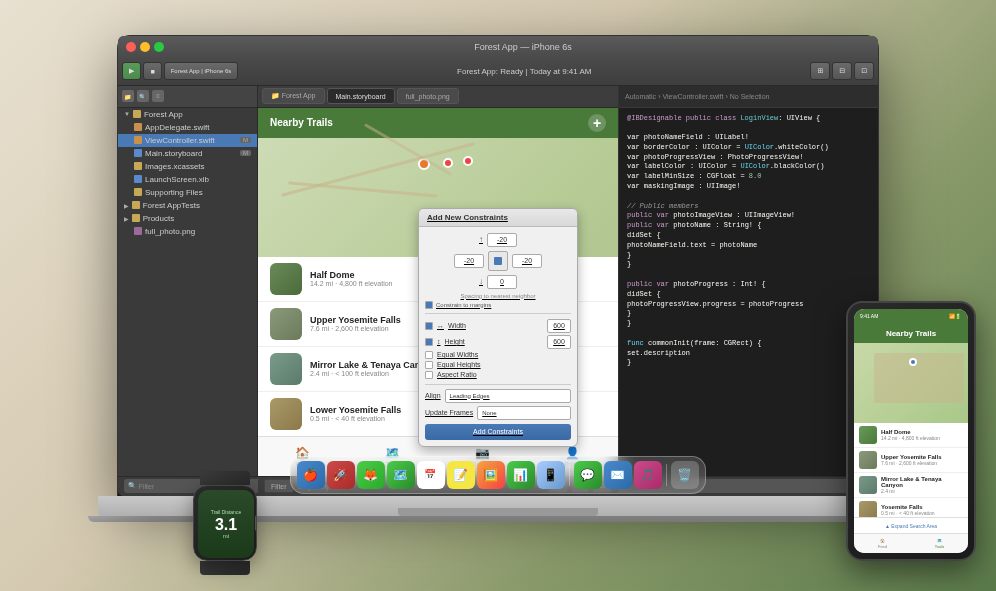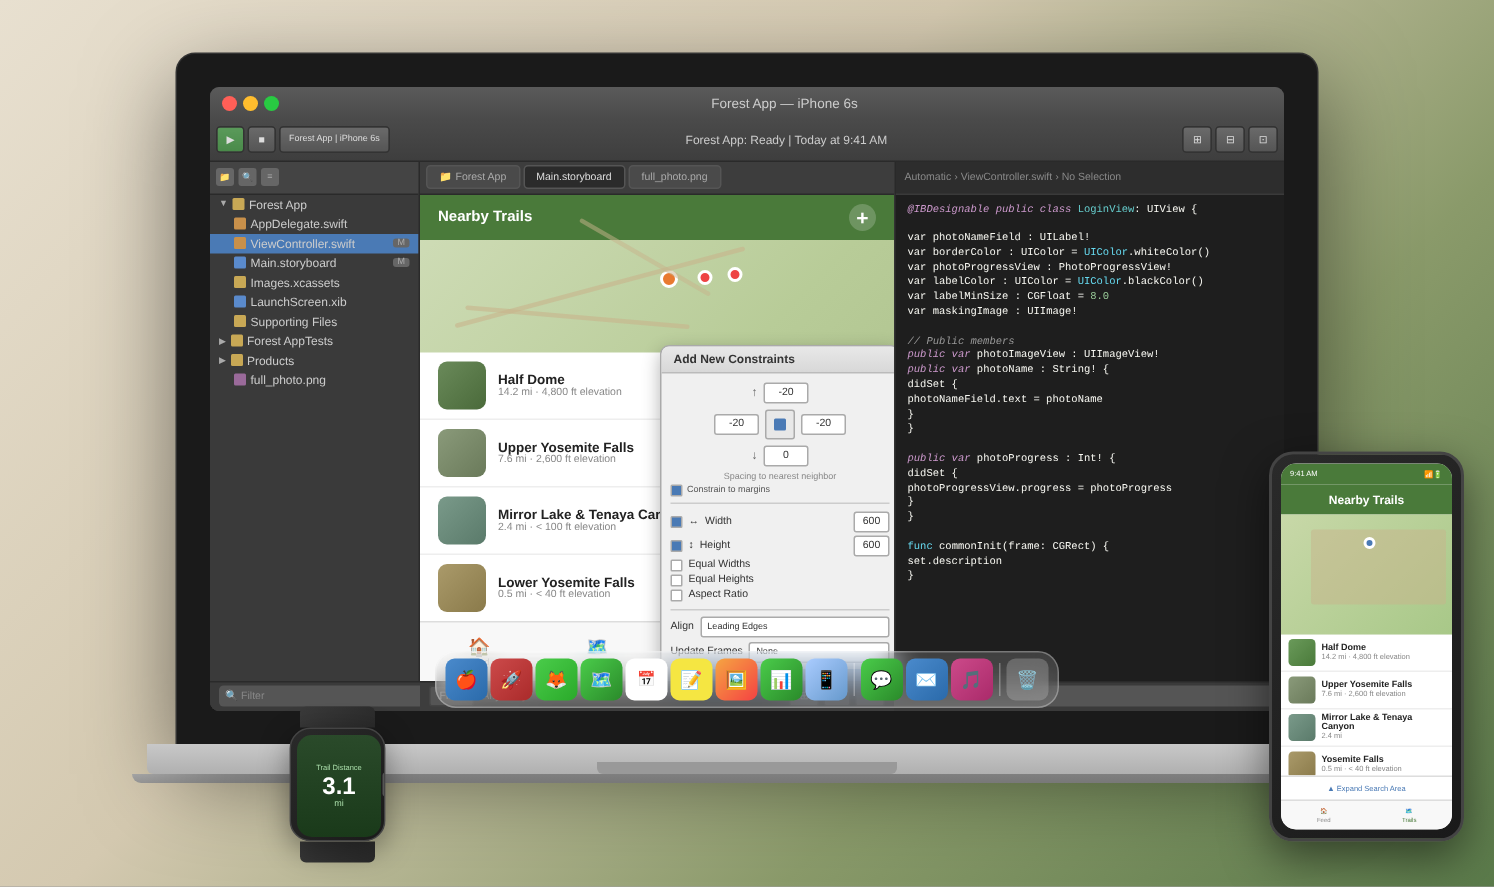--- a/index.html
+++ b/index.html
@@ -22,21 +22,21 @@
       height: 520px;
       display: flex;
       flex-direction: column;
       align-items: center;
     }
     .macbook-screen-bezel {
       width: 760px;
       height: 460px;
       background: #1a1a1a;
       border-radius: 12px 12px 0 0;
-      padding: 22px;
+      padding: 0;
       box-shadow: 0 0 0 1px #333, 0 20px 60px rgba(0,0,0,0.5);
       position: relative;
     }
     .macbook-screen {
       width: 100%;
       height: 100%;
       background: #2b2b2b;
       border-radius: 6px;
       overflow: hidden;
       position: relative;
@@ -235,20 +235,21 @@
       position: absolute;
       top: 100px;
       left: 160px;
       width: 160px;
       background: #f0f0f0;
       border: 1px solid #aaa;
       border-radius: 6px;
       box-shadow: 0 4px 12px rgba(0,0,0,0.3);
       z-index: 10;
       overflow: hidden;
+      text-decoration: underline;
     }
     .popup-title {
       background: linear-gradient(to bottom, #e8e8e8, #d8d8d8);
       padding: 4px 8px;
       font-size: 8px;
       font-weight: 600;
       color: #333;
       border-bottom: 1px solid #bbb;
     }
     .popup-body {
@@ -344,21 +345,21 @@
     }
     .code-content {
       flex: 1;
       padding: 6px 8px;
       overflow: hidden;
       font-family: 'Courier New', monospace;
       font-size: 7px;
       line-height: 1.4;
     }
     .code-line { white-space: nowrap; }
-    .kw { color: #cc99cc; font-style: italic; }
+    .kw { color: #cc99cc; }
     .cl { color: #66cccc; margin-top: 20px; }
     .str { color: #99cc99; }
     .cm { color: #999; font-style: italic; }
     .nm { color: #f8f8f2; text-align: right; }
     .fn { color: #66d9ef; }
     .macos-dock {
       position: absolute;
       bottom: 2px;
       left: 50%;
       transform: translateX(-50%);

